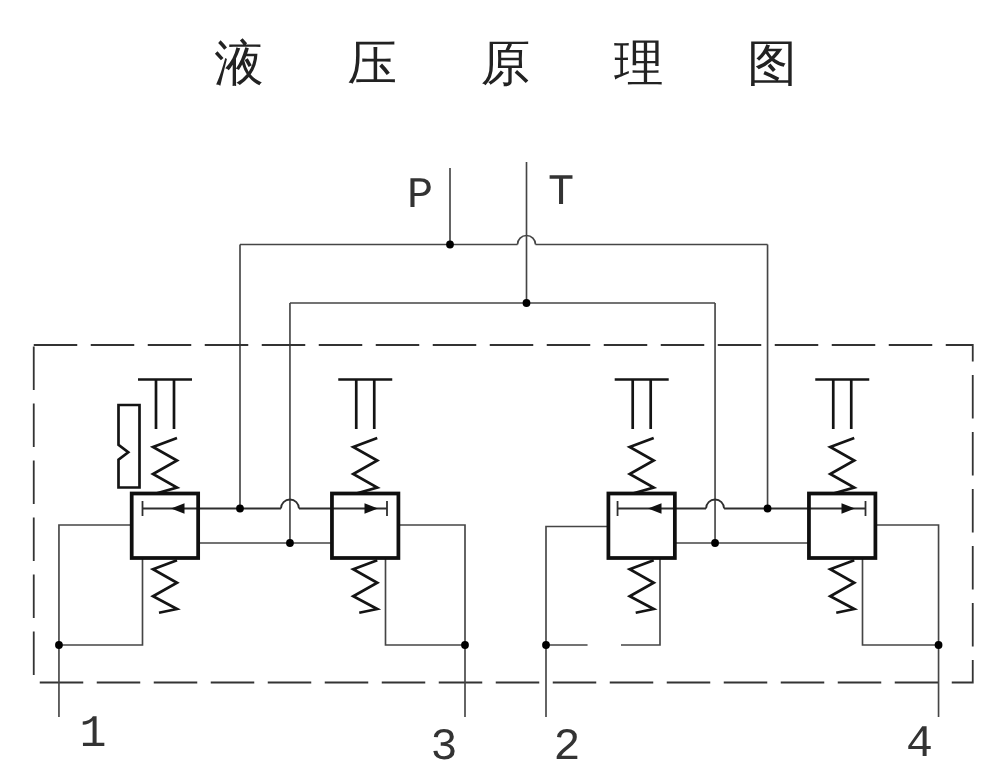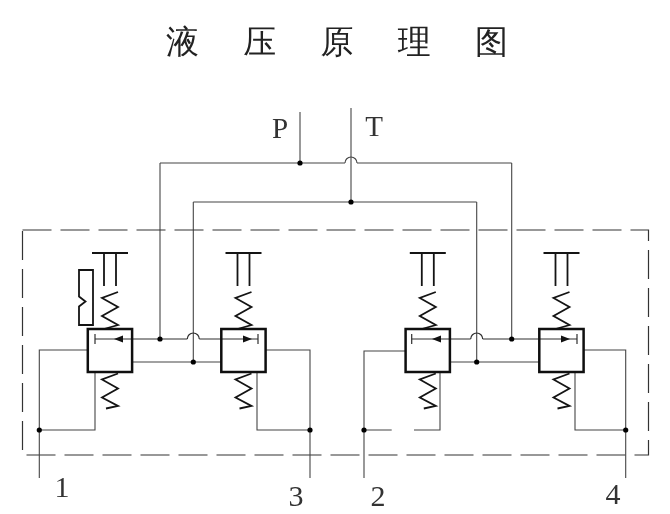--- a/index.html
+++ b/index.html
@@ -1,17 +1,17 @@
 <!DOCTYPE html>
 <html><head>
 <meta charset="utf-8">
 <style>
   html,body{margin:0;padding:0;background:#ffffff;}
   .page{position:relative;width:670px;height:514px;background:#ffffff;overflow:hidden;
-        font-family:Liberation Serif, serif;}
+        font-family:Liberation Mono, monospace;}
   svg{display:block;}
   text{fill:#2b2b2b;}
   .title-text{font-size:33px;letter-spacing:18px;fill:#222;}
   .port-letter{font-size:29px;fill:#333;}
   .port-number{font-size:30px;fill:#333;}
   .thin{stroke:#454545;stroke-width:1.1;fill:none;}
   .mid{stroke:#2e2e2e;stroke-width:1.2;fill:none;}
   .bold{stroke:#0f0f0f;stroke-width:2.5;fill:none;}
   .sym{stroke:#141414;stroke-width:1.8;fill:none;}
   .dash{stroke:#333;stroke-width:1.2;fill:none;stroke-dasharray:29 9;}

